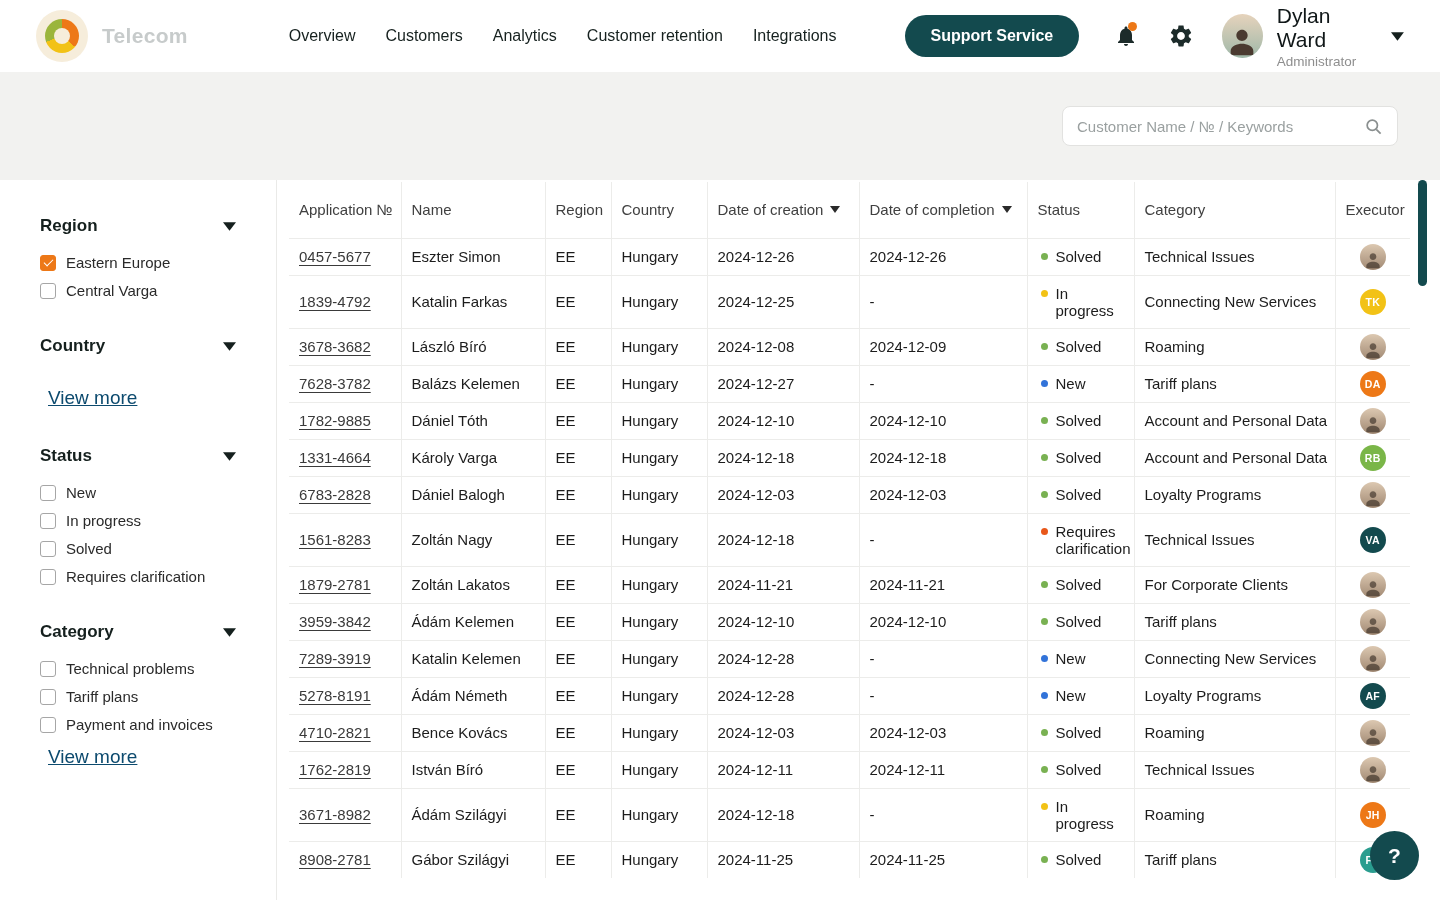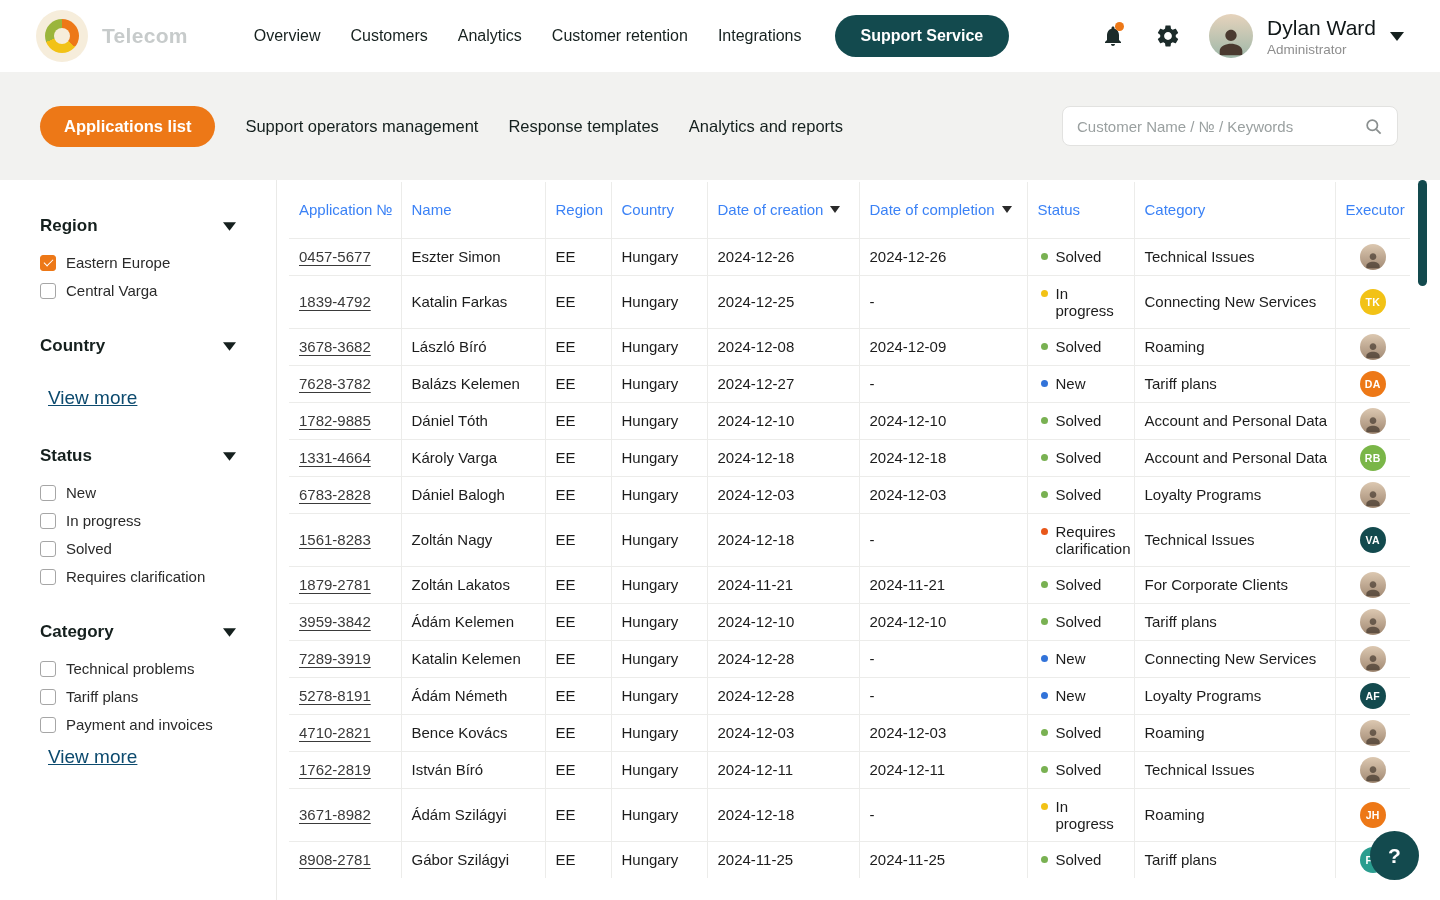--- a/index.html
+++ b/index.html
@@ -1,20 +1,20 @@
 <!DOCTYPE html>
 <html style="--accent-orange: #ED7817; --dark-teal: #134A4E; --status-solved: #79B152; --status-in-progress: #F2C216; --status-new: #3273D9; --status-requires: #E8571A;"><head>
 <meta charset="utf-8">
 <style>
   * { margin:0; padding:0; box-sizing:border-box; }
   html,body { width:1440px; height:900px; overflow:hidden; background:#fff;
     font-family:"Liberation Sans", sans-serif; color:#1c1c1c; }
 
   
-  .app-header { height:72px; display:flex; align-items:center; padding:0 36px; background:#fff; }
+  .app-header { height:72px; display:flex; align-items:center; padding:0 36px; background:#fff;gap:35px; }
   .brand { display:flex; align-items:center; gap:14px; }
   .logo { width:52px; height:52px; border-radius:50%; background:#F6EDDB; display:flex; align-items:center; justify-content:center; }
   .logo-ring { width:34px; height:34px; border-radius:50%; position:relative;
     background:conic-gradient(var(--accent-orange,#ED7817) 0 130deg, #F2C216 130deg 250deg, #9BB53C 250deg 360deg); }
   .logo-ring::after { content:''; position:absolute; inset:9px; border-radius:50%; background:#F6EDDB; }
   .brand-name { font-size:21px; font-weight:600; color:#C7CBCB; letter-spacing:.3px; }
   .main-nav { display:flex; gap:30px; margin-left:66px; }
   .nav-item { font-size:16px; color:#16211F; text-decoration:none; cursor:pointer; white-space:nowrap; }
   .support-btn { margin-left:33px; background:var(--dark-teal,#134A4E); color:#fff; border:none;
     border-radius:24px; padding:12px 26px; font-size:16px; font-weight:600; cursor:pointer; font-family:inherit; white-space:nowrap; }
@@ -54,21 +54,21 @@
   .checkbox.checked { background:var(--accent-orange,#ED7817); border-color:var(--accent-orange,#ED7817); }
   .checkbox.checked::after { content:''; position:absolute; left:2.5px; top:3.5px; width:8px; height:4px;
     border-left:1.8px solid #fff; border-bottom:1.8px solid #fff; transform:rotate(-45deg); }
   .filter-label { font-size:15px; color:#2A2A2A; }
   .view-more { display:inline-block; margin-top:13px; font-size:19px; color:#0c4a6e; text-decoration:underline; cursor:pointer;margin-left:8px; }
 
   
   .main { flex:1; position:relative; padding:2px 0 0 12px; overflow:hidden; }
   .table-scroll { height:696px; overflow:hidden; }
   table { border-collapse:collapse; table-layout:fixed; width:1121px; }
-  th { height:56px; text-align:left; font-weight:400; color:#3b82f6; font-size:15px; padding:0 10px;
+  th { height:56px; text-align:left; font-weight:400; color:#404040; font-size:15px; padding:0 10px;
     border-bottom:1px solid #ECECEA; border-right:1px solid #ECECEA; white-space:nowrap; cursor:pointer; }
   th:last-child, td:last-child { border-right:none; }
   td { height:37px; padding:0 10px; font-size:15px; color:#1C1C1C;
     border-bottom:1px solid #ECECEA; border-right:1px solid #ECECEA; white-space:nowrap; overflow:hidden; }
   .th-inner { display:inline-flex; align-items:center; gap:7px; }
   .sort-icon { fill:#2A2A2A; }
   .app-link { color:#3A3A3A; text-decoration:underline; text-underline-offset:3px; cursor:pointer; }
   .c-status { white-space:normal; }
   .status-wrap { display:flex; align-items:flex-start; gap:8px; padding:9px 0 9px 3px; }
   .dot { width:7px; height:7px; border-radius:50%; margin-top:5px; flex:none; }
@@ -130,26 +130,20 @@
         <span class="user-role">Administrator</span>
       </div>
       <svg class="chev" width="14" height="9" viewBox="0 0 14 9">
           <path d="M7 9L0 0h14z"></path>
         </svg>
     </div>
   </div>
 </header>
 
 <div class="tabbar">
-  <div class="tabs">
-      <button class="tab active">Applications list</button>
-      <button class="tab">Support operators management</button>
-      <button class="tab">Response templates</button>
-      <button class="tab">Analytics and reports</button>
-    </div>
   <div class="search-box">
     <input placeholder="Customer Name / № / Keywords" style="">
     <svg width="19" height="19" viewBox="0 0 24 24" fill="none" stroke="#8A8F8F" stroke-width="2.2">
         <circle cx="10.5" cy="10.5" r="6.5"></circle>
         <line x1="15.5" y1="15.5" x2="21" y2="21"></line>
       </svg>
   </div>
 </div>
 
 <div class="content">

